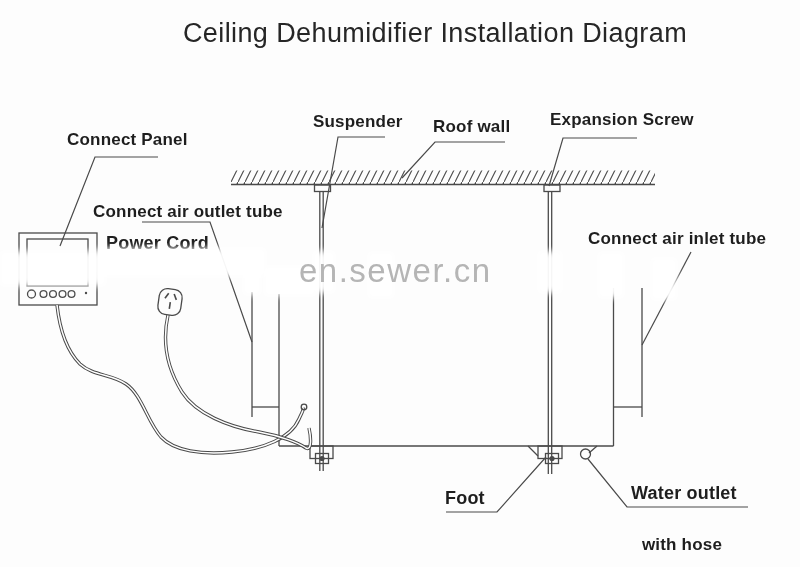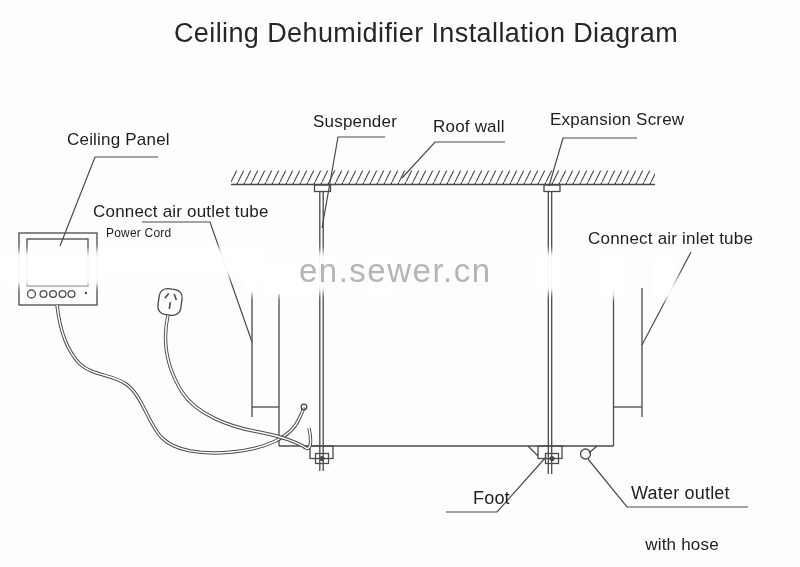--- a/index.html
+++ b/index.html
@@ -7,22 +7,22 @@
   }
   html,body{margin:0;padding:0;background:#888;}
   #stage{
     position:relative;width:800px;height:567px;overflow:hidden;
     background:var(--background);
     font-family:"Liberation Sans","DejaVu Sans",sans-serif;
     color:var(--text);
   }
   #stage svg{position:absolute;left:0;top:0;z-index:1;}
   .label{position:absolute;font-size:17px;line-height:1.1;color:var(--text);
-         white-space:nowrap;z-index:5;letter-spacing:.2px;}
-  .title{position:absolute;left:126px;top:18px;width:600px;text-align:center;
+         white-space:nowrap;z-index:5;letter-spacing:.2px;font-weight:bold;}
+  .title{position:absolute;left:135px;top:18px;width:600px;text-align:center;
          font-size:27px;letter-spacing:.4px;color:#262626;z-index:5;}
   .watermark{position:absolute;left:299px;top:252px;font-size:33px;
          letter-spacing:1.5px;color:var(--watermark);z-index:4;}
   .blur{position:absolute;background:rgba(255,255,255,.95);filter:blur(3px);z-index:3;}
   .under{z-index:2;}
   .centered{text-align:center;white-space:normal;}
 </style>
 </head>
 <body>
 
@@ -121,39 +121,39 @@
         <path d="M505,142 L435,142 L402,178"></path>
         <path d="M637,138 L563,138 L549,186"></path>
         <path d="M142,222 L210,222 L252,342"></path>
         <path d="M691,252 L642,345"></path>
         <path d="M446,512 L497,512 L546,457"></path>
         <path d="M748,507 L627,507 L588,459"></path>
       </g>
     </g>
   </svg>
 
-  <div class="label under" style="left:106px;top:227px;font-size:12px;">Power Cord</div>
+  <div class="label under" style="left:106px;top:234px;font-size:18px;">Power Cord</div>
 
   <div class="blur" style="left:0;top:251px;width:106px;height:35px;"></div>
   <div class="blur" style="left:98px;top:248px;width:168px;height:29px;"></div>
   <div class="blur" style="left:264px;top:266px;width:52px;height:30px;"></div>
   <div class="blur" style="left:243px;top:255px;width:18px;height:40px;"></div>
   <div class="blur" style="left:313px;top:251px;width:22px;height:42px;"></div>
   <div class="blur" style="left:368px;top:252px;width:26px;height:46px;"></div>
   <div class="blur" style="left:538px;top:251px;width:24px;height:42px;"></div>
   <div class="blur" style="left:598px;top:252px;width:26px;height:46px;"></div>
   <div class="blur" style="left:651px;top:258px;width:26px;height:42px;"></div>
 
   <div class="watermark">en.sewer.cn</div>
 
   <div class="title">Ceiling Dehumidifier Installation Diagram</div>
 
-  <div class="label" style="left:67px;top:131px;">Ceiling Panel</div>
+  <div class="label" style="left:67px;top:131px;">Connect Panel</div>
   <div class="label" style="left:313px;top:113px;">Suspender</div>
   <div class="label" style="left:433px;top:118px;">Roof wall</div>
   <div class="label" style="left:540px;top:111px;margin-left:10px;">Expansion Screw</div>
   <div class="label" style="left:93px;top:203px;">Connect air outlet tube</div>
   <div class="label" style="left:588px;top:230px;">Connect air inlet tube</div>
-  <div class="label" style="left:445px;top:489px;font-size:18px;margin-left:28px;">Foot</div>
+  <div class="label" style="left:445px;top:489px;font-size:18px;">Foot</div>
   <div class="label" style="left:631px;top:484px;font-size:18px;">Water outlet</div>
   <div class="label centered" style="left:594px;top:536px;width:176px;text-align:center;">with hose</div>
 
 </div>
 
 </body></html>

